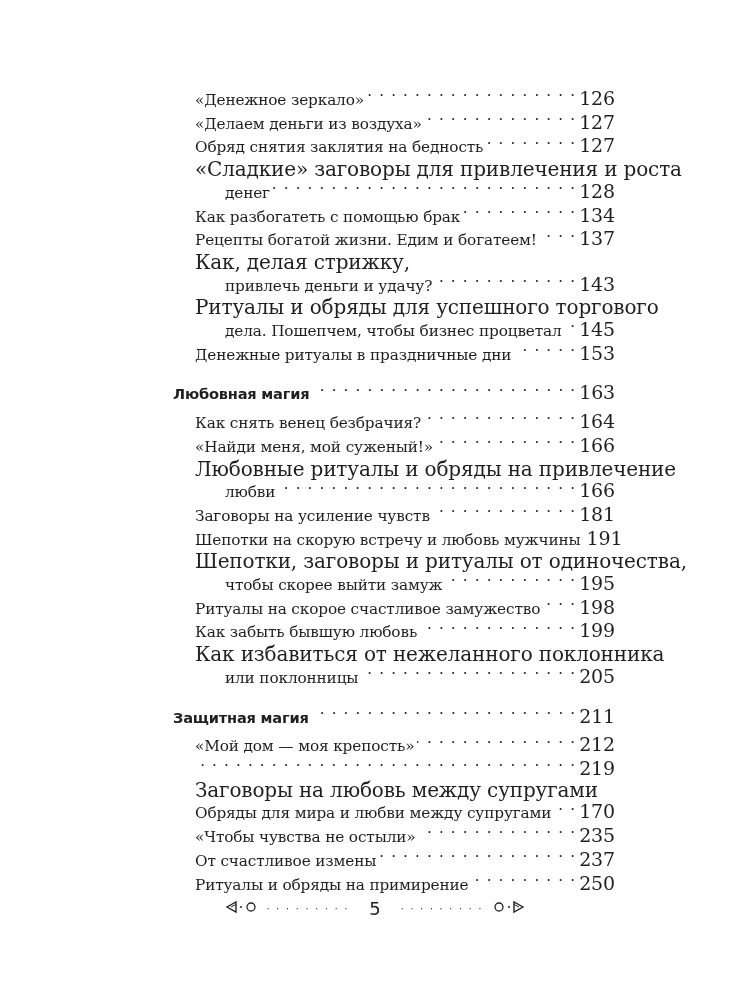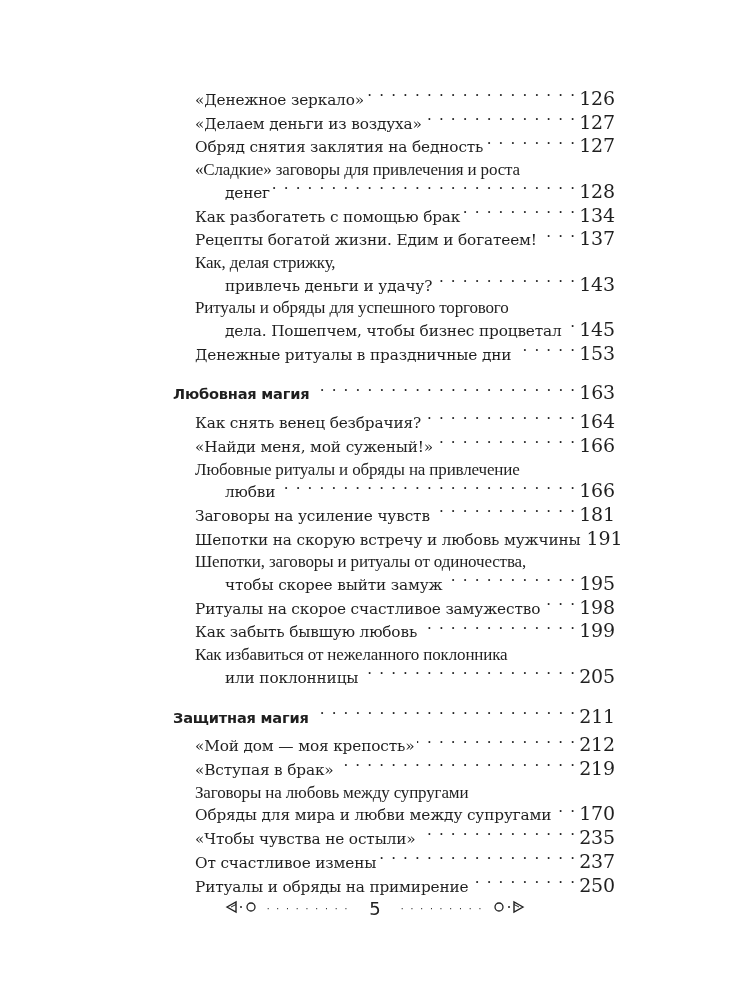--- a/index.html
+++ b/index.html
@@ -11,21 +11,21 @@
   .row {
     display: flex; align-items: baseline; font-size: 15.3px; line-height: 21.7px;
     white-space: nowrap; letter-spacing: -0.15px;
   }
   .row.sub { padding-left: 22px; }
   .row.cont { padding-left: 52px; }
   .row.chapter {
     padding-left: 0; font-family: "DejaVu Sans", sans-serif; font-weight: bold;
     font-size: 14.6px; letter-spacing: -0.2px; justify-content: flex-end;
   }
-  .line-only { padding-left: 22px; font-size: 17px; line-height: 21.7px; white-space: nowrap; letter-spacing: -0.15px; font-family: Liberation Serif, serif; }
+  .line-only { padding-left: 22px; font-size: 20px; line-height: 21.7px; white-space: nowrap; letter-spacing: -0.15px; }
   .title { flex: 0 0 auto; }
   .leader {
     flex: 1 1 auto; overflow: hidden; margin: 0 3px; height: 1em; position: relative;
   }
   .leader::before {
     content: ". . . . . . . . . . . . . . . . . . . . . . . . . . . . . . . . . . . . . . . . . . . . . . . . . . . . . . . . . . . . . . . . . . . . . . . .";
     position: absolute; right: 0; bottom: 2px; white-space: nowrap;
     font-family: "DejaVu Serif", serif; font-weight: normal; font-size: 15px; letter-spacing: 1.2px;
   }
   .page { flex: 0 0 auto; font-family: "DejaVu Serif", serif; font-weight: normal; font-size: 19px; }
@@ -156,21 +156,20 @@
     <span class="leader"></span>
     <span class="page">211</span>
   </div>
   <div class="gap-small"></div>
   <div class="row sub">
     <span class="title">«Мой дом — моя крепость»</span>
     <span class="leader"></span>
     <span class="page">212</span>
   </div>
   <div class="row sub">
-    <span class="title">«Вступая в брак»</span>
     <span class="leader"></span>
     <span class="page">219</span>
   </div>
   <div class="line-only">Заговоры на любовь между супругами</div>
   <div class="row sub">
     <span class="title">Обряды для мира и любви между супругами</span>
     <span class="leader"></span>
     <span class="page">170</span>
   </div>
   <div class="row sub">

